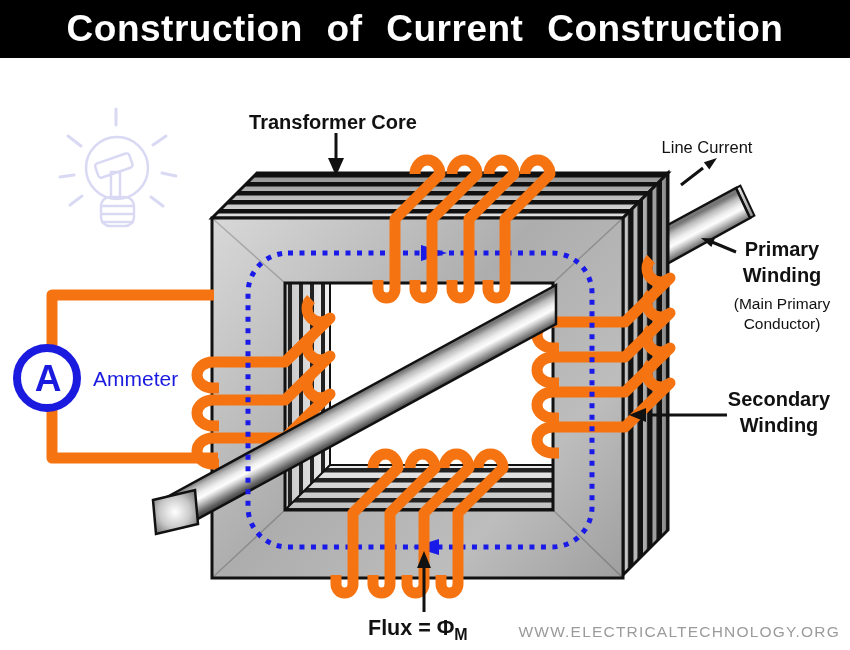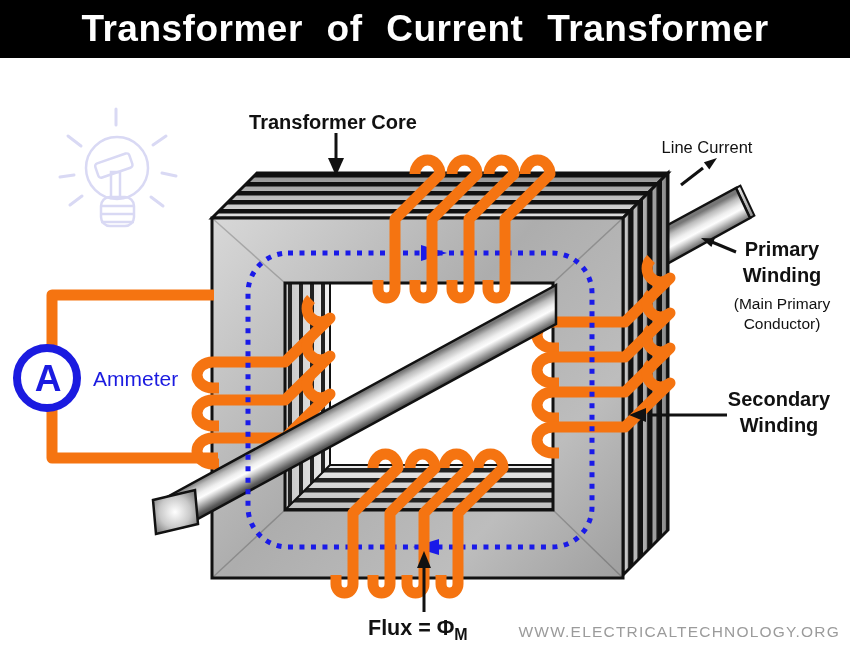--- a/index.html
+++ b/index.html
@@ -12,21 +12,21 @@
   svg text{font-family:"Liberation Sans",sans-serif;}
   .lbl{fill:#111;font-weight:bold;font-size:20px;}
   .lbl-sm{fill:#111;font-weight:normal;font-size:15.5px;}
   .lbl-reg{fill:#111;font-weight:normal;font-size:16.5px;}
 </style>
 </head>
 <body>
 
 <div class="stage">
 
-  <div class="titlebar">Transformer of Current Transformer</div>
+  <div class="titlebar">Construction of Current Construction</div>
 
   <svg width="850" height="650" viewBox="0 0 850 650">
     <defs>
       <linearGradient id="gradFront" gradientUnits="userSpaceOnUse" x1="212" y1="218" x2="623" y2="578">
         <stop offset="0" stop-color="#d8d8d8"></stop>
           <stop offset="0.45" stop-color="#adadad"></stop>
         <stop offset="0.75" stop-color="#bdbdbd"></stop>
           <stop offset="1" stop-color="#9f9f9f"></stop>
       </linearGradient>
       <linearGradient id="gradTop" gradientUnits="userSpaceOnUse" x1="0" y1="173" x2="0" y2="218">

